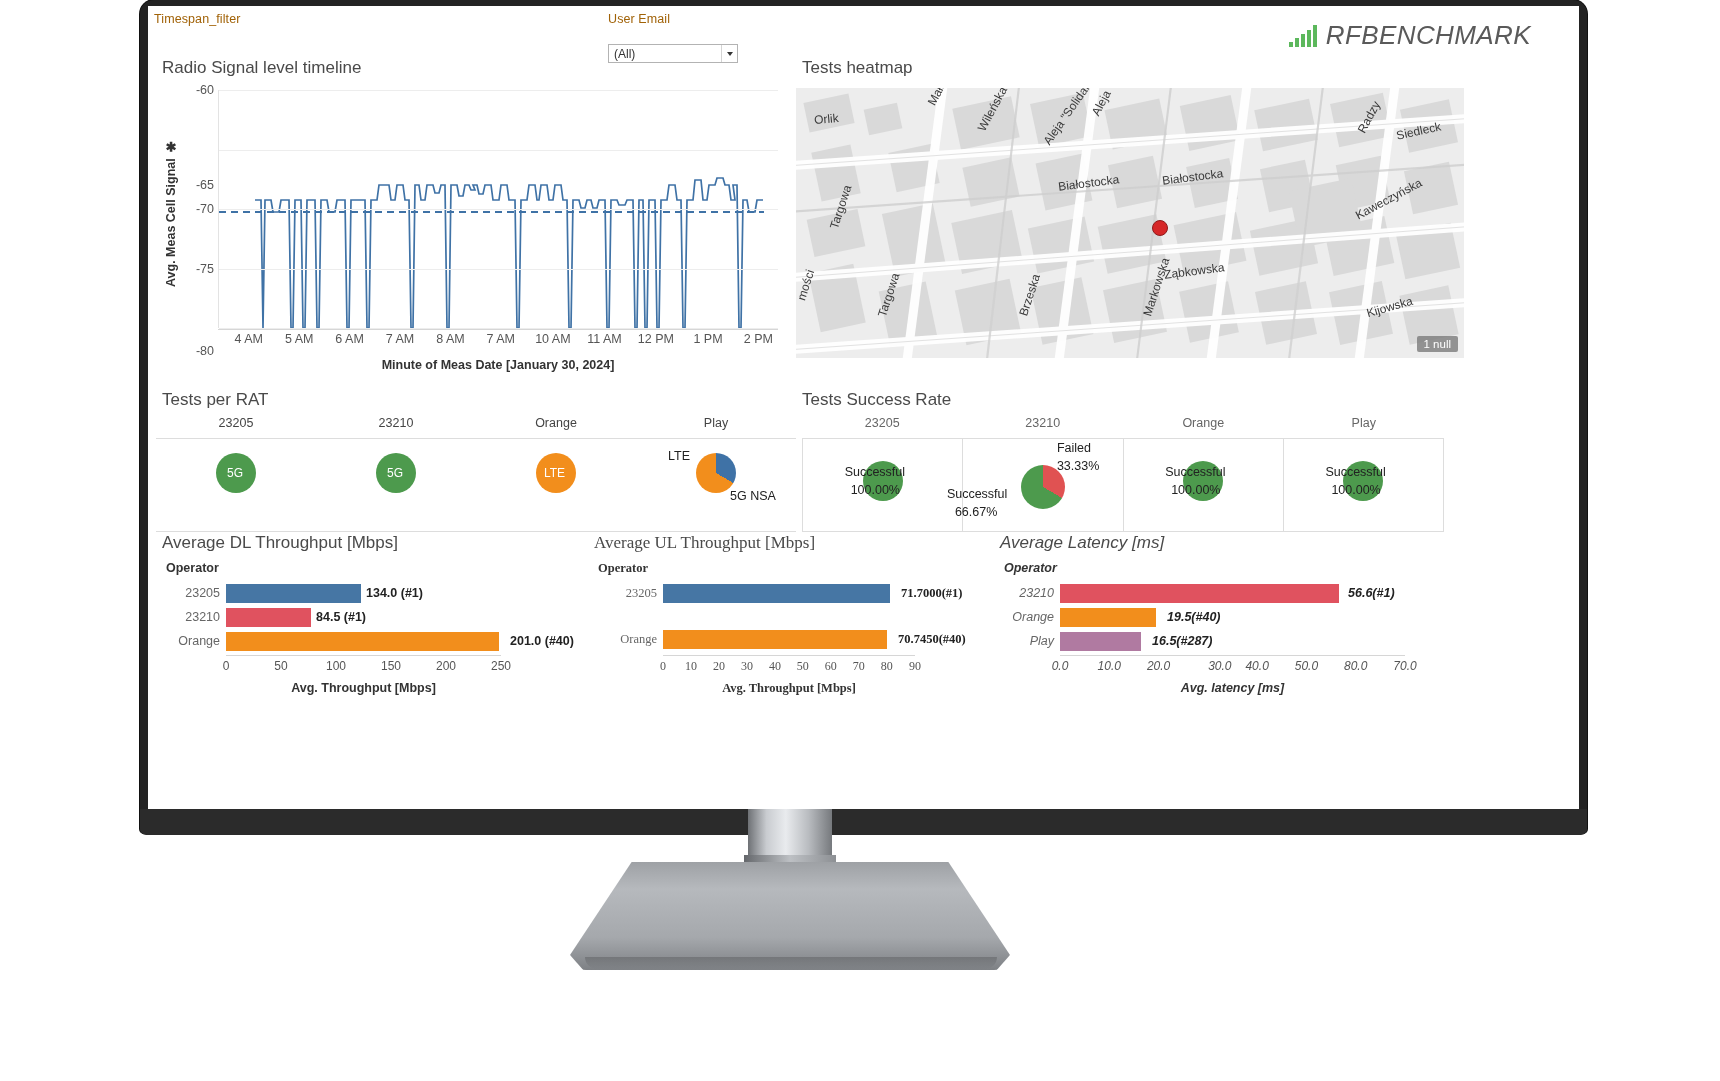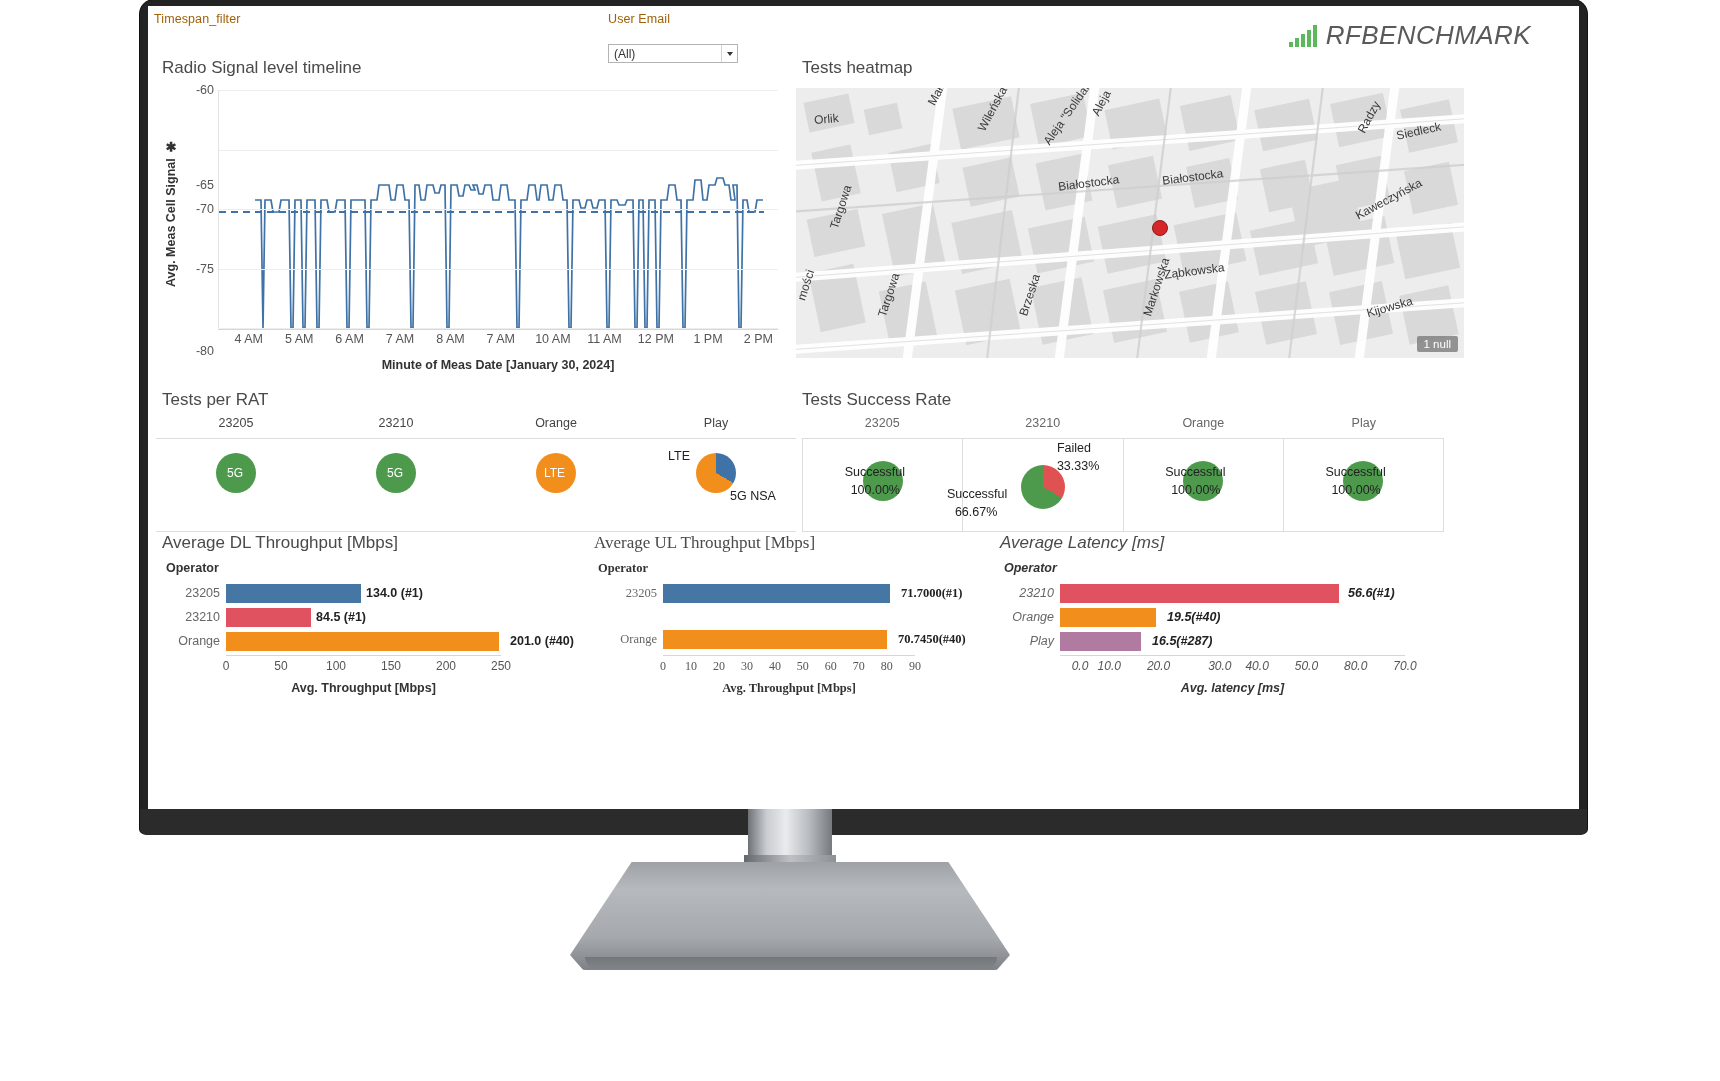--- a/index.html
+++ b/index.html
@@ -497,21 +497,21 @@
           <div class="bar-row">
             <span class="bar-cat" style="width:66px;">Play</span>
             <span class="bar-track" style="width:345px;">
                 <span class="bar-fill" style="width:23.6%; background:#b07aa1; display:block;"></span>
               </span>
             <span class="bar-val" style="margin-left:-258px;">16.5(#287)</span>
           </div>
         </div>
         <div class="bp-axisline" style="left:66px; top:122px; width:345px;"></div>
         <div class="bp-axis" style="left:66px; top:126px; width:345px;">
-          <span class="bp-tick" style="left:0%;margin-left:20px;">0.0</span>
+          <span class="bp-tick" style="left:0%;">0.0</span>
           <span class="bp-tick" style="left:14.28%;">10.0</span>
           <span class="bp-tick" style="left:28.57%;">20.0</span>
           <span class="bp-tick" style="left:42.85%;margin-left:12px;">30.0</span>
           <span class="bp-tick" style="left:57.14%;">40.0</span>
           <span class="bp-tick" style="left:71.42%;">50.0</span>
           <span class="bp-tick" style="left:85.71%;">80.0</span>
           <span class="bp-tick" style="left:100%;">70.0</span>
         </div>
         <div class="bp-axistitle" style="left:66px; top:148px; width:345px;">Avg. latency [ms]</div>
       </div>

